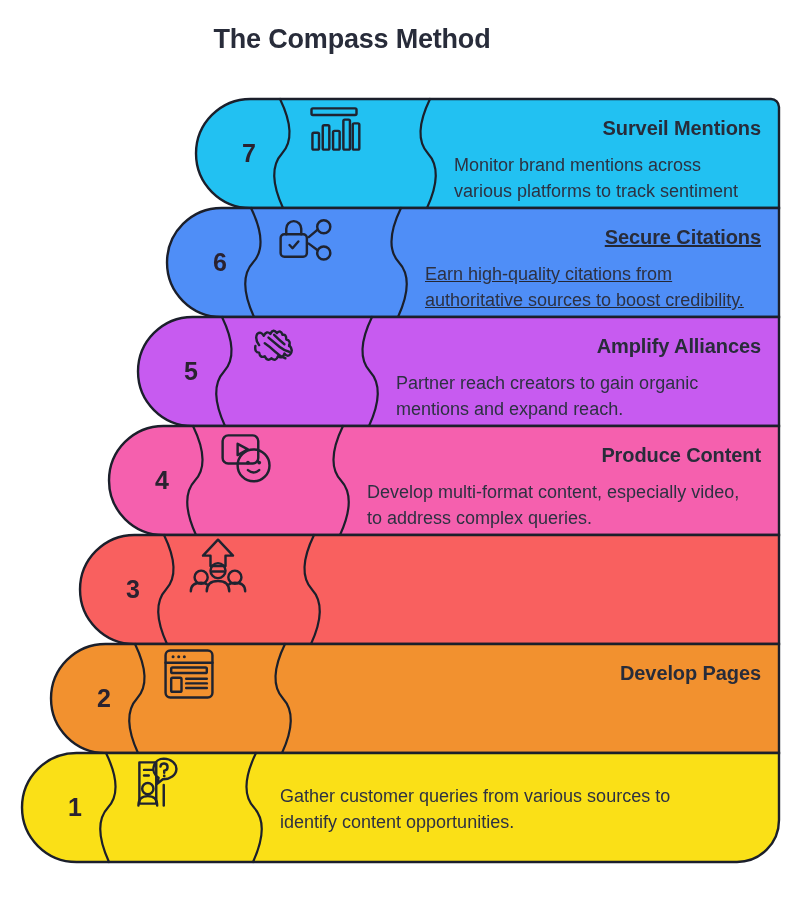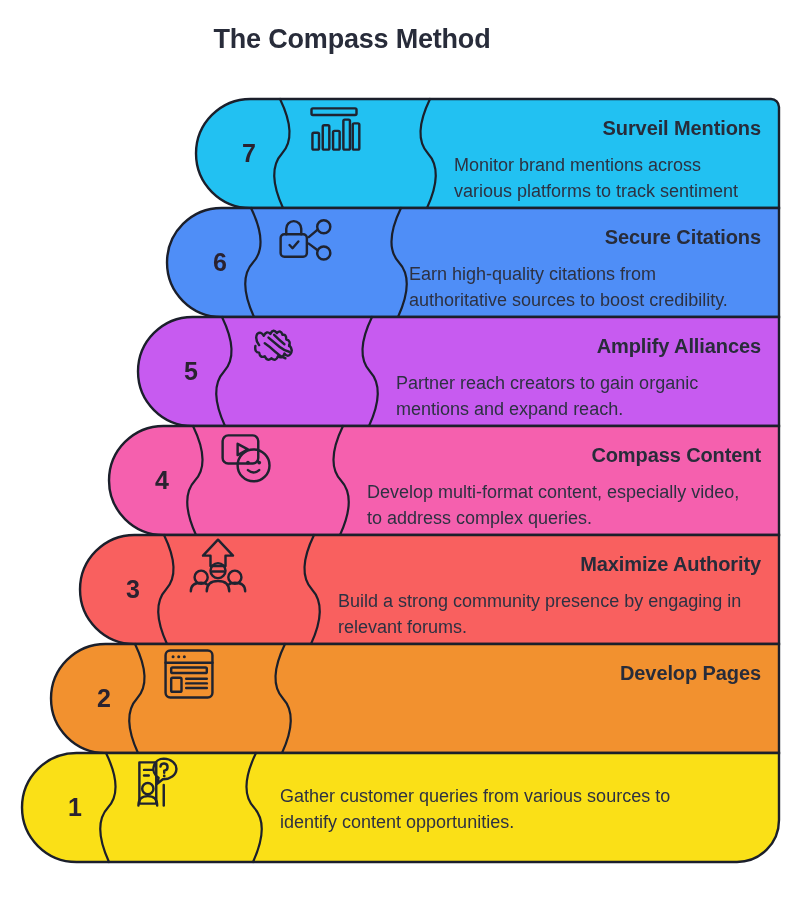--- a/index.html
+++ b/index.html
@@ -71,21 +71,21 @@
       <svg width="60" height="60" viewBox="0 0 64 64" fill="none" stroke="#1f2330" stroke-width="2.6" stroke-linecap="round" stroke-linejoin="round" style="color:#1f2330;">
     <rect x="6" y="28" width="28" height="24" rx="4"></rect>
     <path d="M12 28 v-6 a8 8 0 0 1 16 0 v6"></path>
     <path d="M15.5 39.5 l3.2 3.4 l6.2 -7.2"></path>
     <circle cx="52" cy="20" r="7"></circle>
     <circle cx="52" cy="48" r="7"></circle>
     <path d="M36 31 L45.5 23"></path>
     <path d="M36 38 L45.5 45"></path>
         </svg>
     </div>
-    <div class="txt" style="left:230px;top:18px;right:18px;">
+    <div class="txt" style="left:246px;top:18px;right:18px;text-decoration:underline;">
       <p class="band-title">Secure Citations</p>
       <p class="band-desc">Earn high-quality citations from authoritative sources to boost credibility.</p>
     </div>
     </div>
     <div class="band" style="left: 138px; top: 317px; width: 641px; height: 109px;">
     <svg width="641" height="109" viewBox="0 0 641 109">
       <path d="M 54.5 0 H 641 V 109 H 54.5 A 54.5 54.5 0 0 1 54.5 0 Z" fill="#c75bf0" stroke="#1b1f2b" stroke-width="2.4"></path>
       <path d="M 84 0 q 18 37.06 2 54.5 q -16 17.44 1 54.5" fill="none" stroke="#1b1f2b" stroke-width="2.2" stroke-linecap="round"></path>
       <path d="M 234 0 q -18 37.06 -2 54.5 q 16 17.44 -1 54.5" fill="none" stroke="#1b1f2b" stroke-width="2.2" stroke-linecap="round"></path>
     </svg>
@@ -115,21 +115,21 @@
       <svg width="60" height="60" viewBox="0 0 64 64" fill="none" stroke="#1f2330" stroke-width="2.6" stroke-linecap="round" stroke-linejoin="round" style="color:#1f2330;">
     <rect x="6" y="10" width="38" height="30" rx="6"></rect>
     <path d="M22 19 L33 25 L22 31 Z"></path>
     <circle cx="39" cy="42" r="17"></circle>
     <circle cx="33" cy="39" r="2" fill="currentColor" stroke="none"></circle>
     <circle cx="45" cy="39" r="2" fill="currentColor" stroke="none"></circle>
     <path d="M33 47 q6 5 12 0"></path>
         </svg>
     </div>
     <div class="txt" style="left:246px;top:18px;right:18px;">
-      <p class="band-title">Compass Content</p>
+      <p class="band-title">Produce Content</p>
       <p class="band-desc">Develop multi-format content, especially video, to address complex queries.</p>
     </div>
     </div>
     <div class="band" style="left: 80px; top: 535px; width: 699px; height: 109px;">
     <svg width="699" height="109" viewBox="0 0 699 109">
       <path d="M 54.5 0 H 699 V 109 H 54.5 A 54.5 54.5 0 0 1 54.5 0 Z" fill="#f9605f" stroke="#1b1f2b" stroke-width="2.4"></path>
       <path d="M 84 0 q 18 37.06 2 54.5 q -16 17.44 1 54.5" fill="none" stroke="#1b1f2b" stroke-width="2.2" stroke-linecap="round"></path>
       <path d="M 234 0 q -18 37.06 -2 54.5 q 16 17.44 -1 54.5" fill="none" stroke="#1b1f2b" stroke-width="2.2" stroke-linecap="round"></path>
     </svg>
     <div class="num" style="left:14px;top:0;width:78px;height:109px;">3</div>
@@ -137,24 +137,20 @@
       <svg width="60" height="60" viewBox="0 0 64 64" fill="none" stroke="#1f2330" stroke-width="2.6" stroke-linecap="round" stroke-linejoin="round" style="color:#1f2330;">
     <path d="M32 5 L48 22 H40 V33 H24 V22 H16 Z"></path>
     <circle cx="32" cy="38" r="8"></circle>
     <path d="M26 39 h12"></path>
     <circle cx="14" cy="45" r="7"></circle>
     <circle cx="50" cy="45" r="7"></circle>
     <path d="M20 60 q0 -11 12 -11 q12 0 12 11"></path>
     <path d="M3 60 q0 -9 11 -9 q4 0 6 1.5"></path>
     <path d="M61 60 q0 -9 -11 -9 q-4 0 -6 1.5"></path>
         </svg>
-    </div>
-    <div class="txt" style="left:246px;top:18px;right:18px;">
-      <p class="band-title">Maximize Authority</p>
-      <p class="band-desc">Build a strong community presence by engaging in relevant forums.</p>
     </div>
     </div>
     <div class="band" style="left: 51px; top: 644px; width: 728px; height: 109px;">
     <svg width="728" height="109" viewBox="0 0 728 109">
       <path d="M 54.5 0 H 728 V 109 H 54.5 A 54.5 54.5 0 0 1 54.5 0 Z" fill="#f2912f" stroke="#1b1f2b" stroke-width="2.4"></path>
       <path d="M 84 0 q 18 37.06 2 54.5 q -16 17.44 1 54.5" fill="none" stroke="#1b1f2b" stroke-width="2.2" stroke-linecap="round"></path>
       <path d="M 234 0 q -18 37.06 -2 54.5 q 16 17.44 -1 54.5" fill="none" stroke="#1b1f2b" stroke-width="2.2" stroke-linecap="round"></path>
     </svg>
     <div class="num" style="left:14px;top:0;width:78px;height:109px;">2</div>
     <div class="icon-wrap" style="left:108px;top:0;width:104px;height:109px;">

